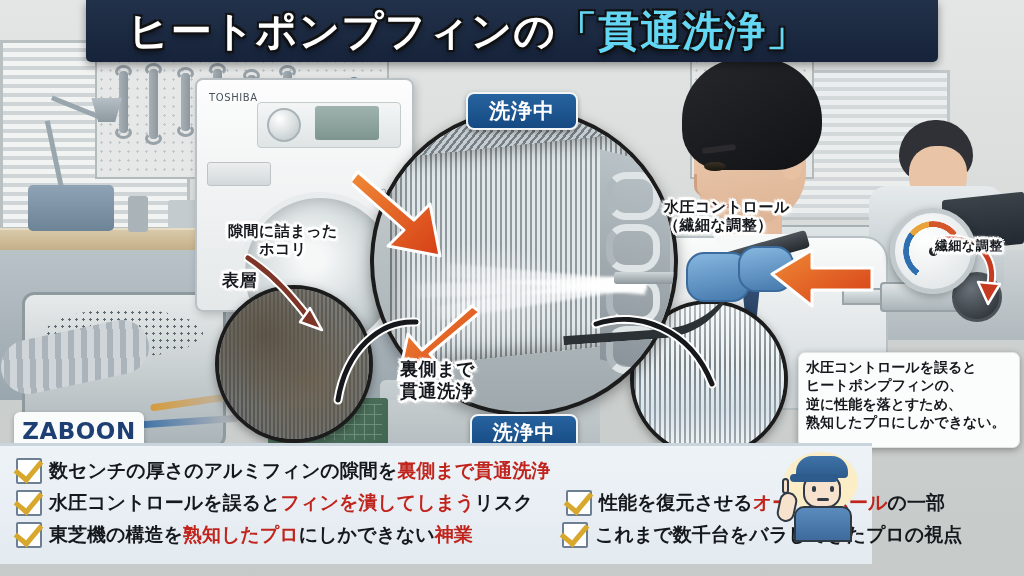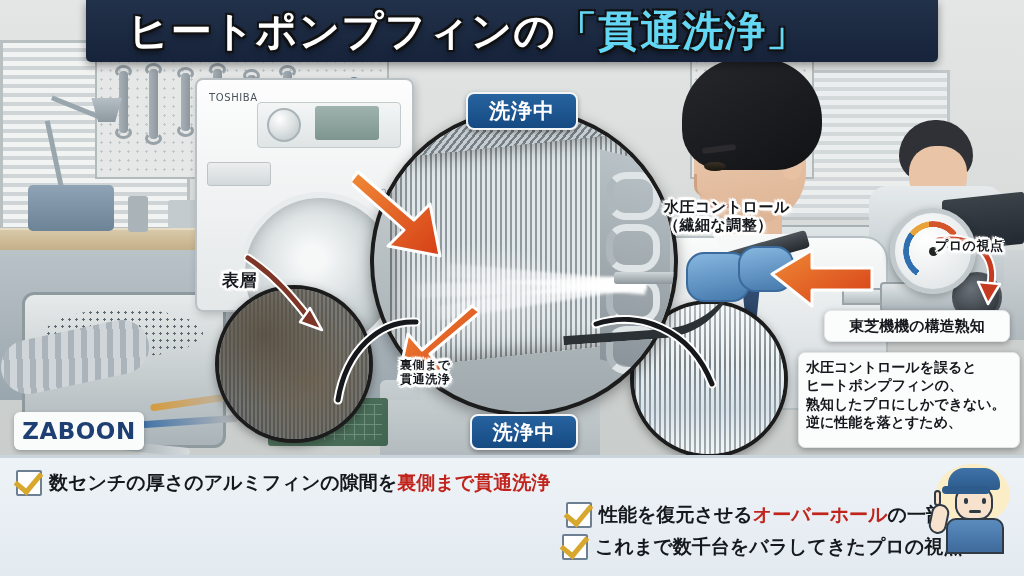--- a/index.html
+++ b/index.html
@@ -225,21 +225,21 @@
     background:linear-gradient(180deg,#22314a,#16233a);
     border-radius:0 0 5px 5px;box-shadow:0 3px 9px rgba(0,0,0,.4);}
   #title-text{position:absolute;left:86px;top:2px;width:764px;height:58px;
     display:flex;align-items:center;justify-content:center;
     font-size:41px;font-weight:800;letter-spacing:1px;color:#fff;
     text-shadow:-2px -2px 0 #111,2px -2px 0 #111,-2px 2px 0 #111,2px 2px 0 #111,
                 0 4px 6px rgba(0,0,0,.6);}
   #title-text .hl{color:#64d7f5;}
 
   
-  #footer{position:absolute;left:0;bottom:0;width:1024px;height:118px;
+  #footer{position:absolute;left:0;bottom:12px;width:872px;height:118px;
     background:linear-gradient(180deg,#eef3f7,#e3eaf0);border-top:3px solid #c9d4dd;}
   .bullet{position:absolute;display:flex;align-items:center;gap:7px;
     font-size:19px;font-weight:700;color:#15181c;white-space:nowrap;}
   .bullet .txt .r{color:#c0241c;}
   .chk{position:relative;width:22px;height:22px;flex:none;
     border:2px solid #6d7f92;background:#fff;border-radius:2px;}
   .chk:after{content:"";position:absolute;left:2px;top:-5px;width:12px;height:21px;
     border:solid #d8a82e;border-width:0 5px 5px 0;transform:rotate(40deg);}
 
   #mascot{position:absolute;right:6px;bottom:2px;width:96px;height:112px;}
@@ -433,62 +433,71 @@
   </div>
 
   <div class="arrow" style="left:590px;top:306px;">
     <svg width="130" height="110" viewBox="0 0 130 110">
       <path d="M6 18 C48 4 100 22 122 78" fill="none" stroke="#fff" stroke-width="9" stroke-linecap="round"></path>
       <path d="M6 18 C48 4 100 22 122 78" fill="none" stroke="#16181b" stroke-width="5" stroke-linecap="round"></path>
     </svg>
   </div>
 
 
+  <div class="outline-label" style="left:228px;top:222px;font-size:15px;text-align:center;">隙間に詰まった
+ホコリ</div>
 
   <div class="outline-label" style="left:222px;top:270px;font-size:17px;">表層</div>
 
-  <div class="outline-label" style="left:400px;top:358px;font-size:12px;text-align:center;">裏側まで
+  <div class="outline-label" style="left:400px;top:358px;font-size:18px;">裏側まで
 貫通洗浄</div>
 
   <div class="outline-label" style="left:664px;top:198px;font-size:15px;text-align:left;">水圧コントロール
 （繊細な調整）</div>
 
-  <div class="outline-label" style="left:935px;top:238px;font-size:13px;">プロの視点</div>
-
-  <div class="white-banner" style="left:824px;top:310px;width:184px;height:30px;font-size:15px;">東芝機機の構造熟知</div>
+  <div class="outline-label" style="left:935px;top:238px;font-size:13px;">繊細な調整</div>
+
 
   <div class="badge blue" style="left:466px;top:92px;width:108px;height:34px;font-size:21px;">洗浄中</div>
 
   <div class="badge blue" style="left:470px;top:414px;width:104px;height:32px;font-size:20px;">洗浄中</div>
 
 
 
   <div id="zaboon-logo">ZABOON</div>
 
   <div id="warning-box">
     <div class="ln">水圧コントロールを誤ると</div>
     <div class="ln">ヒートポンプフィンの、</div>
+    <div class="ln">逆に性能を落とすため、</div>
     <div class="ln"><span class="red">熟知したプロ</span><span>にしかできない。</span></div>
-    <div class="ln">逆に性能を落とすため、</div>
   </div>
 
   <div id="title-bar"></div>
   <div id="title-text">
     <span>ヒートポンプフィンの</span>
       <span class="hl">「貫通洗浄」</span>
   </div>
 
   <div id="footer">
 
     <div class="bullet" style="left:16px;top:12px;">
       <span class="chk"></span>
       <span class="txt"><span>数センチの厚さのアルミフィンの隙間を</span><span class="r">裏側まで貫通洗浄</span></span>
     </div>
 
-
+    <div class="bullet" style="left:16px;top:44px;">
+      <span class="chk"></span>
+      <span class="txt"><span>水圧コントロールを誤ると</span><span class="r">フィンを潰してしまう</span><span>リスク</span></span>
+    </div>
+
+    <div class="bullet" style="left:16px;top:76px;">
+      <span class="chk"></span>
+      <span class="txt"><span>東芝機の構造を</span><span class="r">熟知したプロ</span><span>にしかできない</span><span class="r">神業</span></span>
+    </div>
 
 
     <div class="bullet" style="left:566px;top:44px;">
       <span class="chk"></span>
       <span class="txt"><span>性能を復元させる</span><span class="r">オーバーホール</span><span>の一部</span></span>
     </div>
 
     <div class="bullet" style="left:562px;top:76px;">
       <span class="chk"></span>
       <span class="txt"><span>これまで数千台をバラしてきたプロの視点</span></span>

